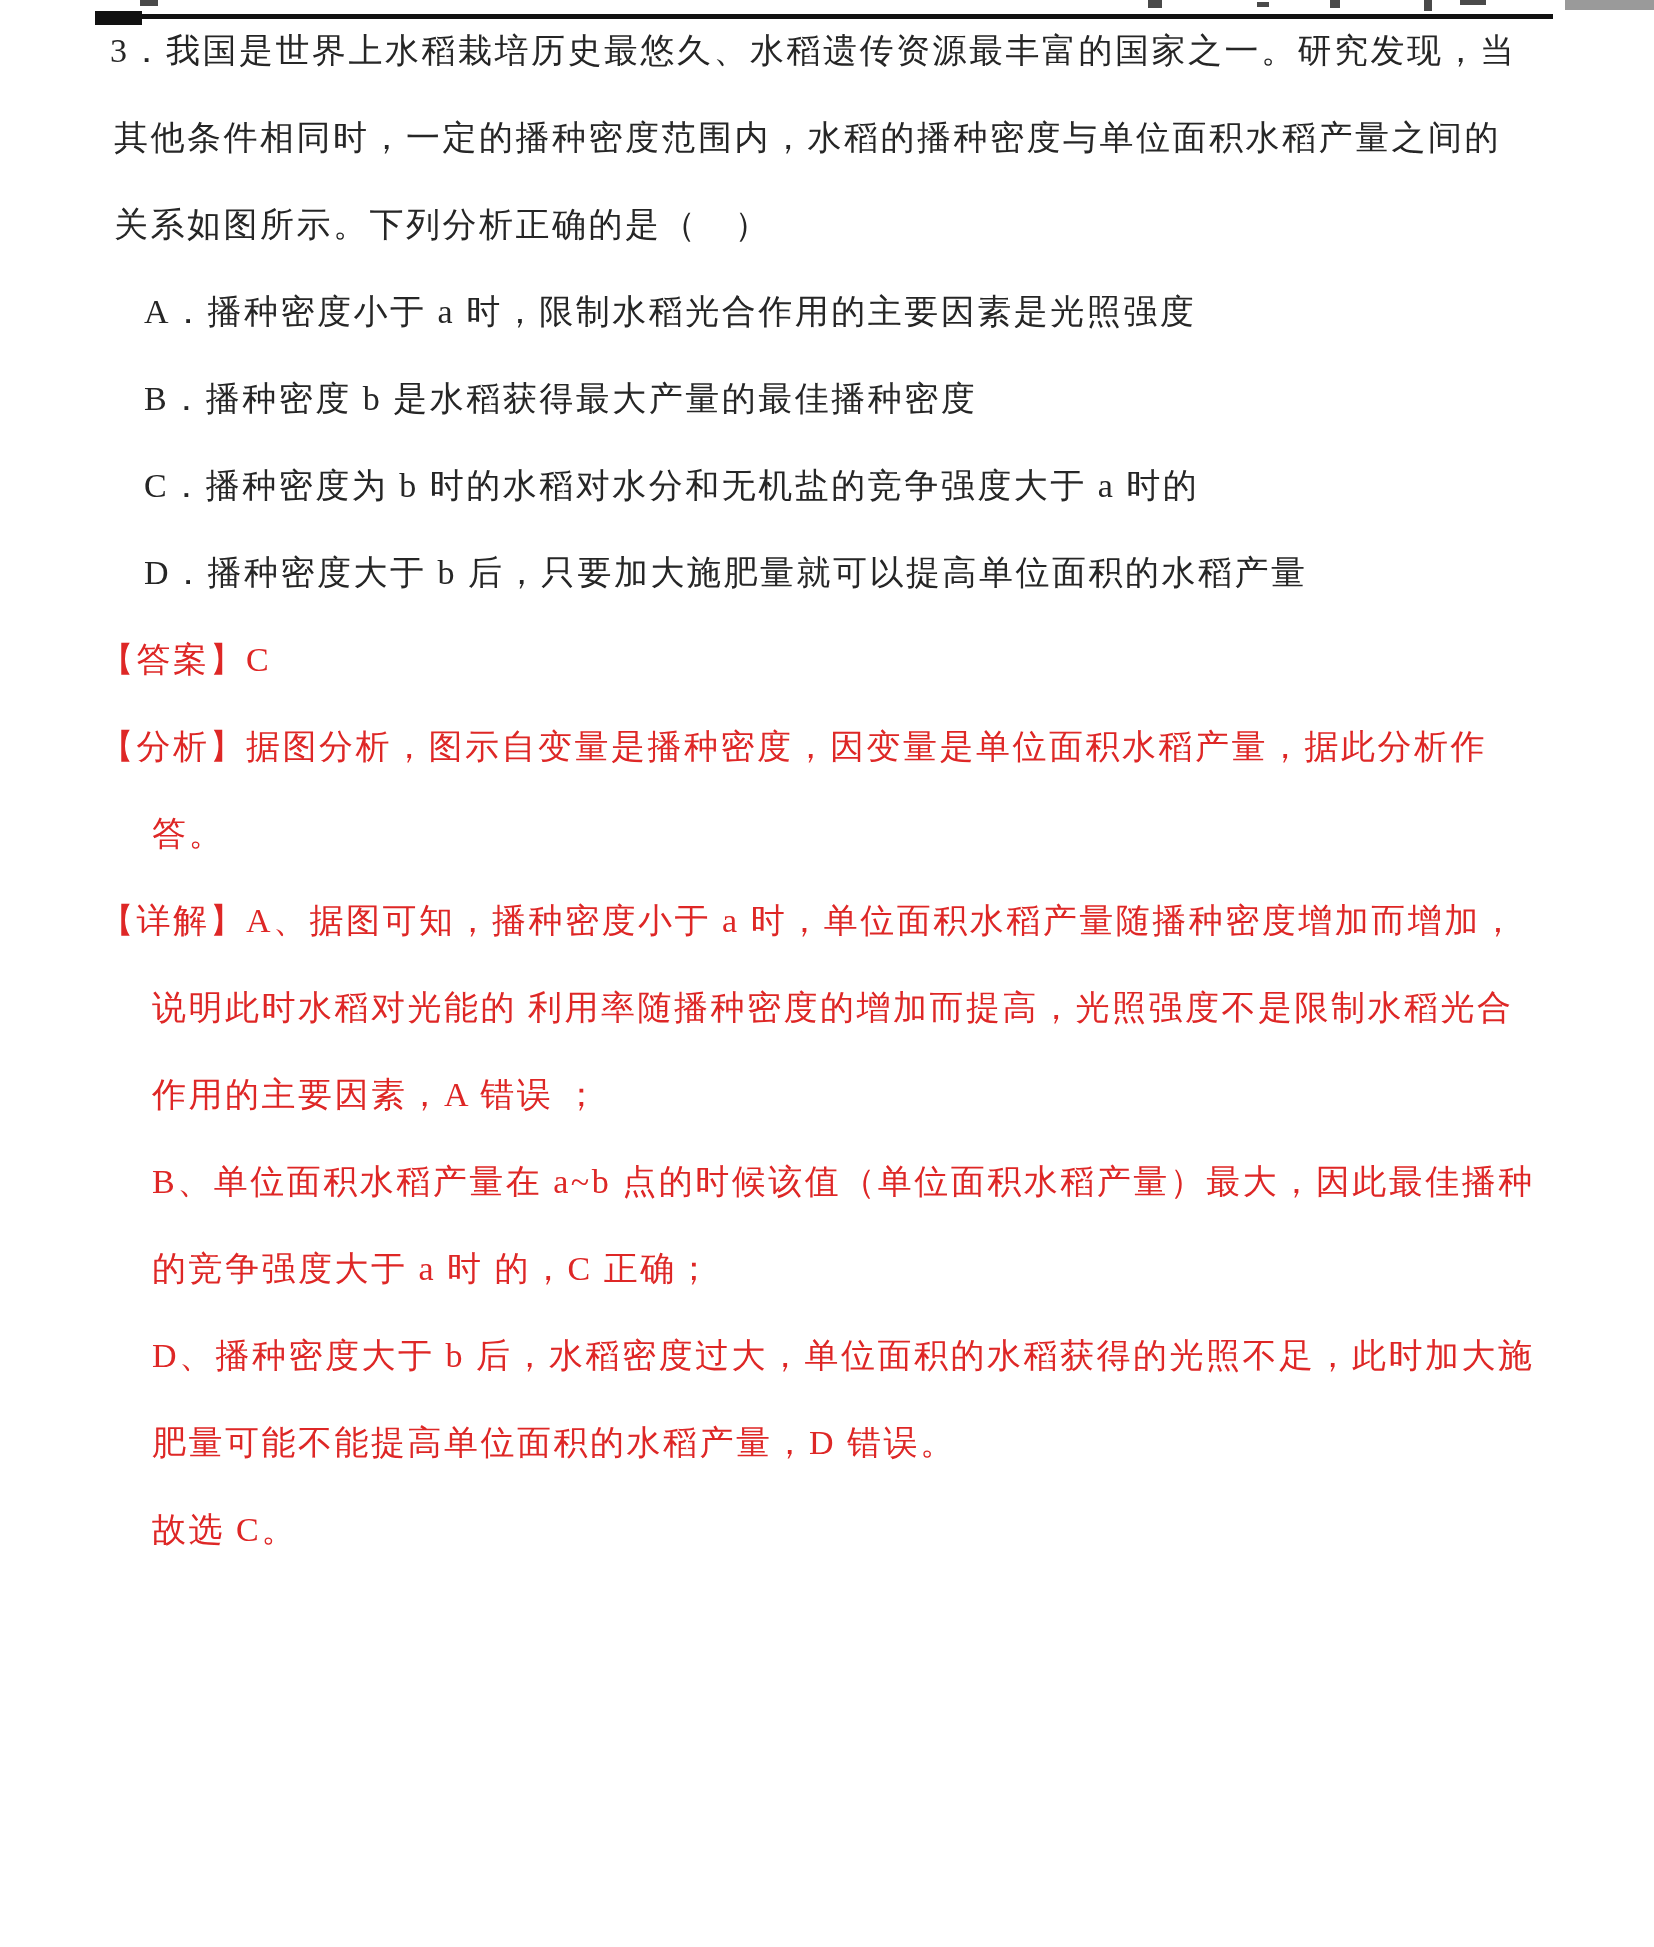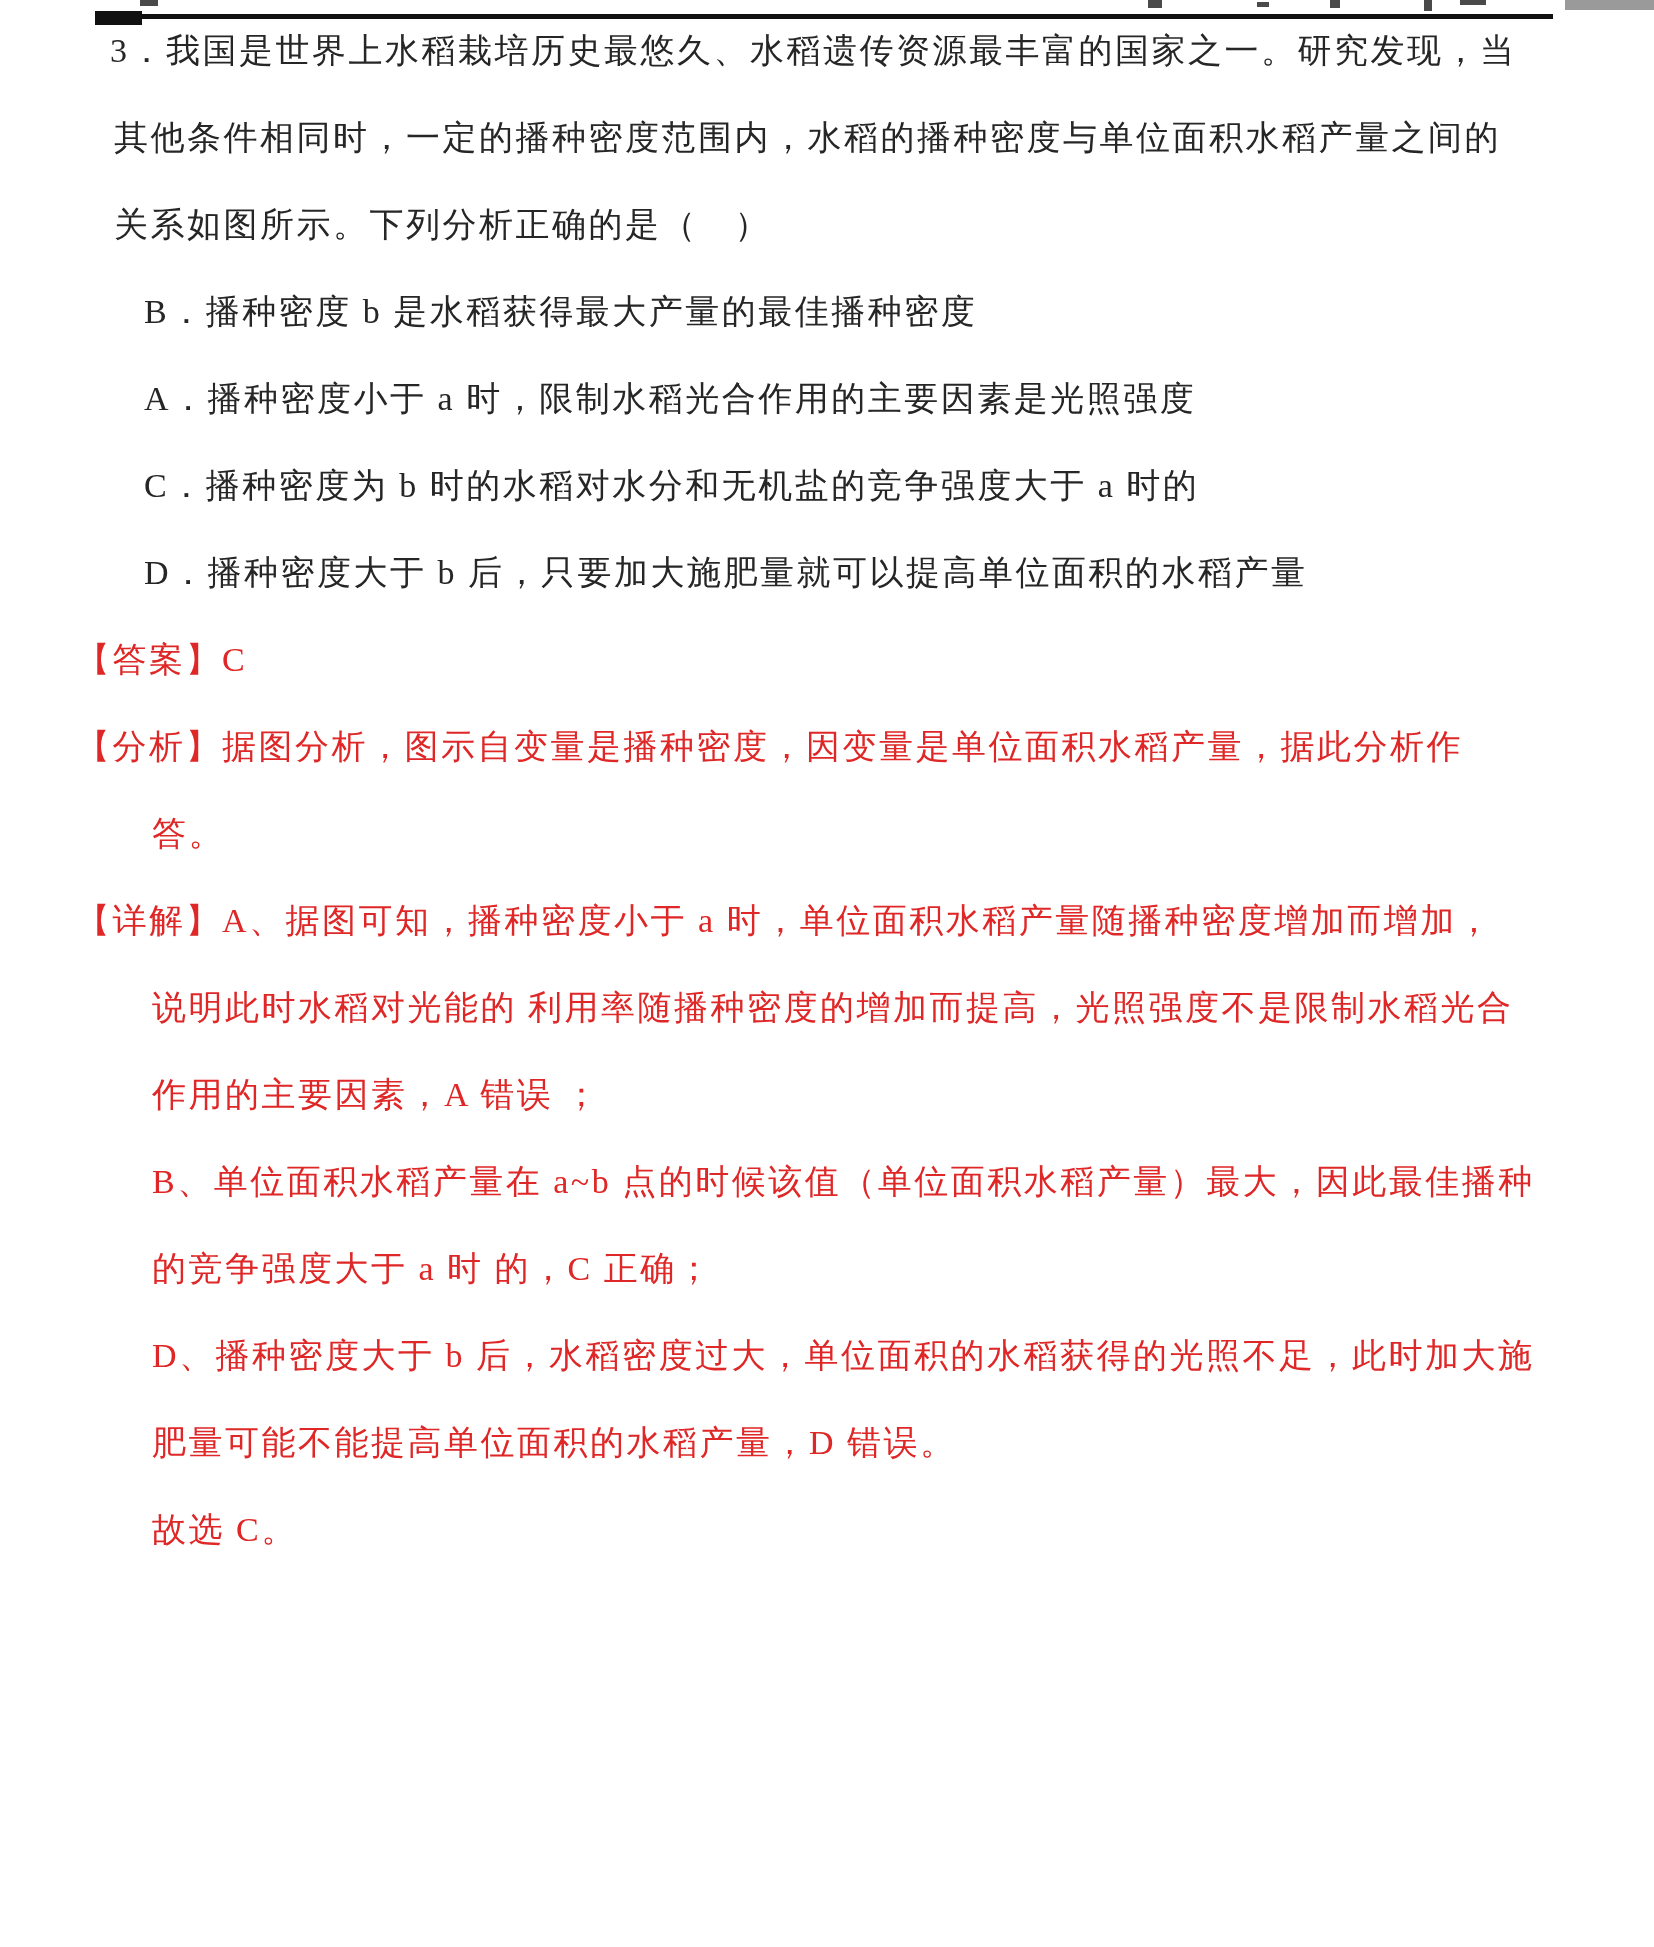--- a/index.html
+++ b/index.html
@@ -51,21 +51,21 @@
     line-height: 87px;
     font-size: 34px;
     letter-spacing: 2.5px;
     white-space: pre;
     color: #262626;
   }
   .m-first  { margin-left: 110px; }  
   .m-base   { margin-left: 114px; }  
   .m-opt    { margin-left: 144px; }  
   .m-red    { margin-left: 152px; }  
-  .m-redlbl { margin-left: 76px; }  
+  .m-redlbl { margin-left: 100px; }  
   .red { color: #de2726; }
 </style>
 </head>
 <body>
 
 <div class="page-rule"></div>
 <div class="page-rule-blob"></div>
 <div class="frag frag-1"></div>
 <div class="frag frag-2"></div>
 <div class="frag frag-3"></div>
@@ -73,22 +73,22 @@
 <div class="frag frag-5"></div>
 <div class="frag frag-6"></div>
 <div class="frag frag-7"></div>
 
 <div class="doc">
 
   <div class="line m-first">3．我国是世界上水稻栽培历史最悠久、水稻遗传资源最丰富的国家之一。研究发现，当</div>
   <div class="line m-base">其他条件相同时，一定的播种密度范围内，水稻的播种密度与单位面积水稻产量之间的</div>
   <div class="line m-base">关系如图所示。下列分析正确的是（　）</div>
 
+  <div class="line m-opt">A．播种密度小于 a 时，限制水稻光合作用的主要因素是光照强度</div>
   <div class="line m-opt">B．播种密度 b 是水稻获得最大产量的最佳播种密度</div>
-  <div class="line m-opt">A．播种密度小于 a 时，限制水稻光合作用的主要因素是光照强度</div>
   <div class="line m-opt">C．播种密度为 b 时的水稻对水分和无机盐的竞争强度大于 a 时的</div>
   <div class="line m-opt">D．播种密度大于 b 后，只要加大施肥量就可以提高单位面积的水稻产量</div>
 
   <div class="line m-redlbl red"><span>【答案】</span><span>C</span></div>
 
   <div class="line m-redlbl red"><span>【分析】</span><span>据图分析，图示自变量是播种密度，因变量是单位面积水稻产量，据此分析作</span></div>
   <div class="line m-red red">答。</div>
 
   <div class="line m-redlbl red"><span>【详解】</span><span>A、据图可知，播种密度小于 a 时，单位面积水稻产量随播种密度增加而增加，</span></div>
   <div class="line m-red red">说明此时水稻对光能的 利用率随播种密度的增加而提高，光照强度不是限制水稻光合</div>

